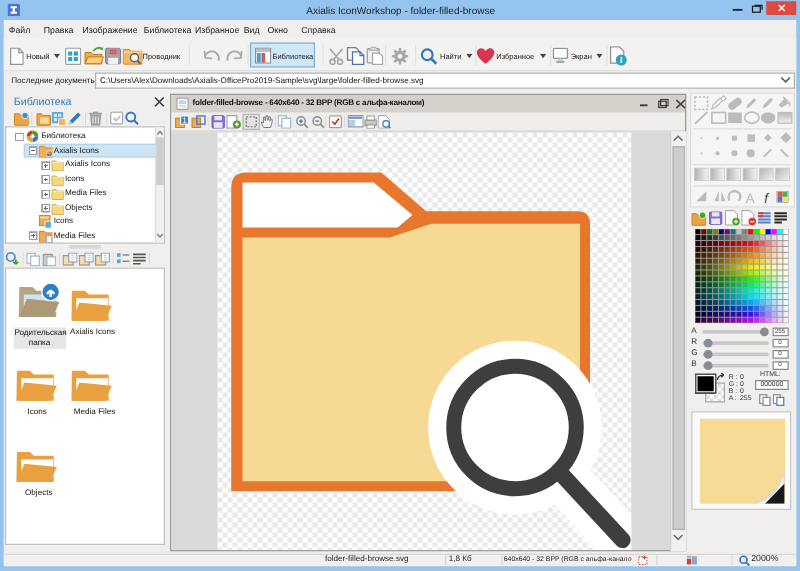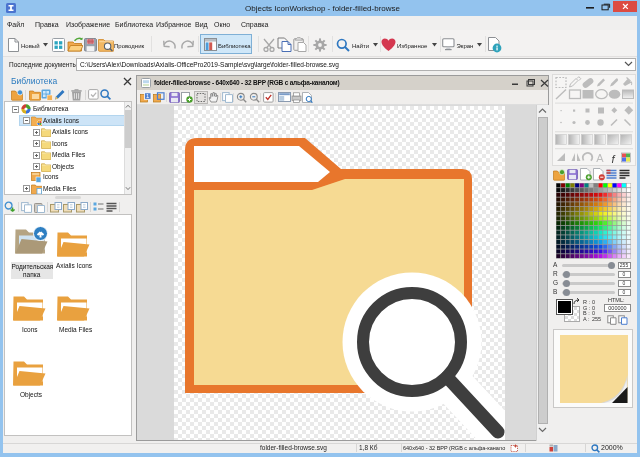--- a/index.html
+++ b/index.html
@@ -1,17 +1,17 @@
 <!DOCTYPE html>
 <html><head><meta charset="utf-8"><style>
 *{margin:0;padding:0;box-sizing:border-box;font-family:"Liberation Sans",sans-serif;}
 html,body{width:640px;height:457px;overflow:hidden;}
 </style></head><body>
 <div style="position:relative;width:640px;height:457px;background:#93c3ee;">
-<div style="position:absolute;left:245px;top:4px;font-size:8px;line-height:10px;color:#1c1c1c;white-space:nowrap;">Objects IconWorkshop - folder-filled-browse</div>
+<div style="position:absolute;left:245px;top:4px;font-size:8px;line-height:10px;color:#1c1c1c;white-space:nowrap;">Axialis IconWorkshop - folder-filled-browse</div>
     <svg style="position:absolute;left:6px;top:3px;" width="10" height="10" viewBox="0 0 10 10">
       <rect x="0" y="0" width="10" height="10" rx="1.5" fill="#4b74cf"></rect>
       <path d="M2.5 2 h5 v1.6 h-1.6 v2.8 h1.6 v1.6 h-5 v-1.6 h1.6 v-2.8 h-1.6 z" fill="#fff"></path>
     </svg>
     <svg style="position:absolute;left:586px;top:7px;" width="9" height="3" viewBox="0 0 9 3">
       <rect x="0" y="0" width="8" height="1.6" fill="#1d1d1d"></rect>
     </svg>
     <svg style="position:absolute;left:601px;top:3px;" width="10" height="8" viewBox="0 0 10 8">
       <rect x="1" y="2" width="6.2" height="4.8" fill="none" stroke="#1d1d1d" stroke-width="1"></rect>
       <path d="M2.8 1.2 H8.6 V4.8" fill="none" stroke="#1d1d1d" stroke-width="1"></path>

